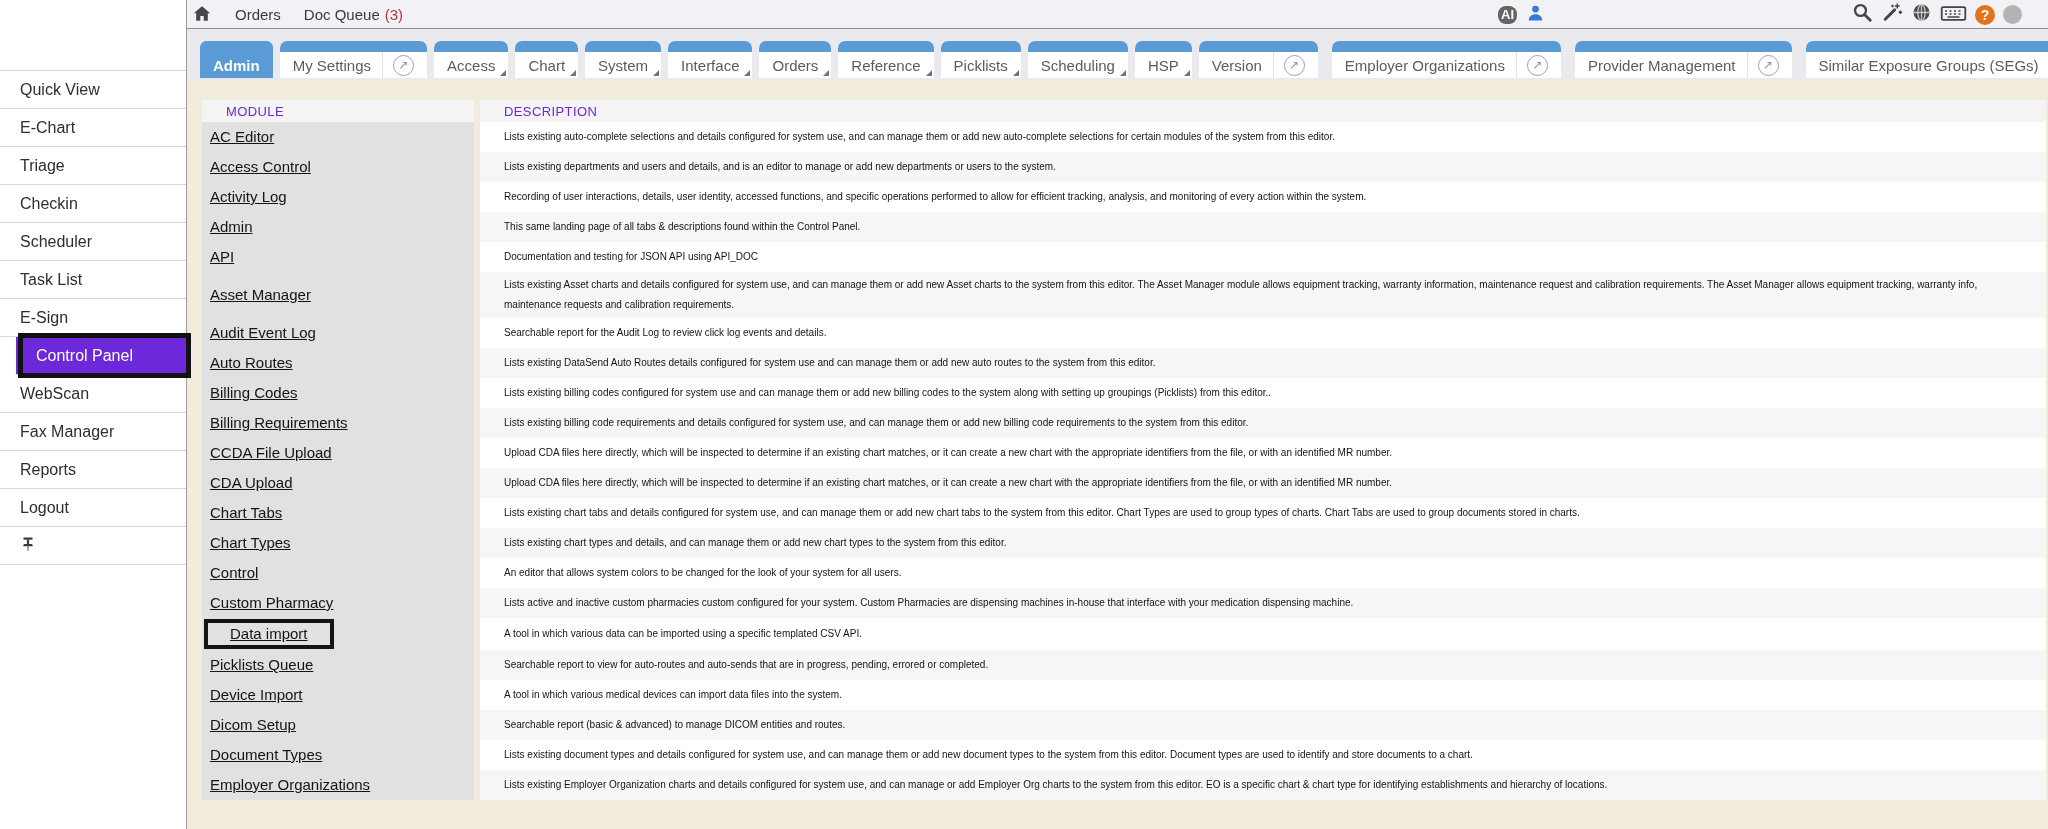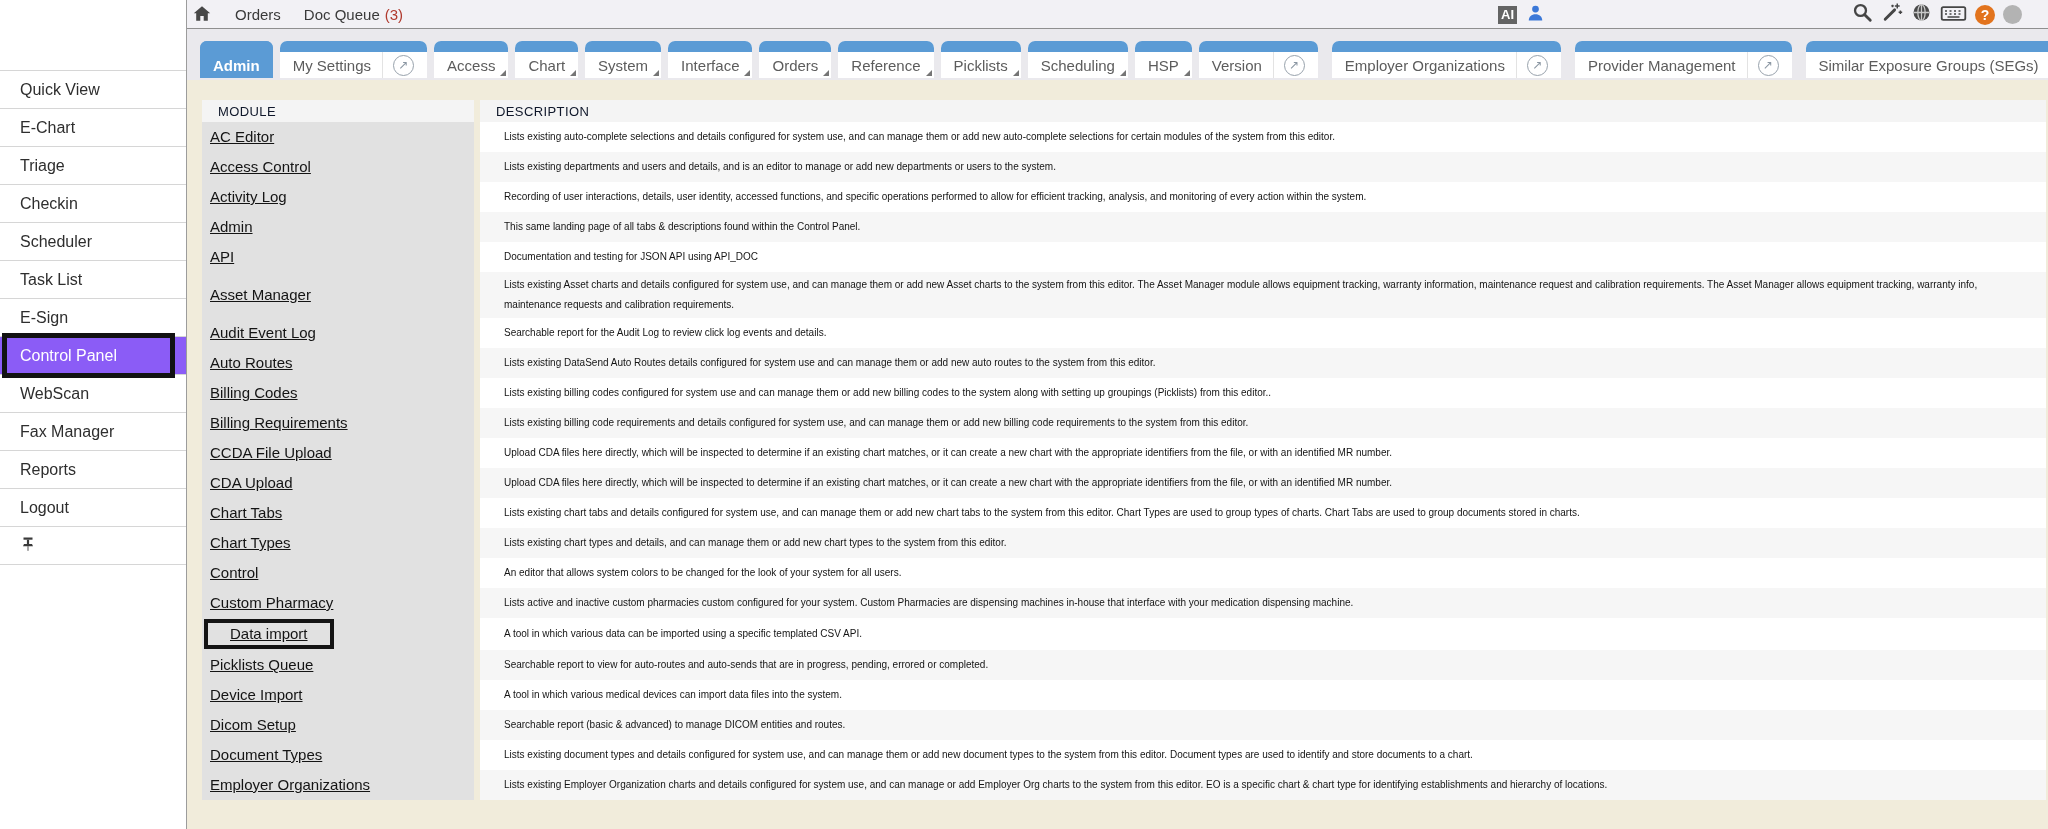--- a/index.html
+++ b/index.html
@@ -6,37 +6,37 @@
   *{box-sizing:border-box;}
   .app{position:relative;width:2048px;height:829px;overflow:hidden;background:#fff;
        font-family:"Liberation Sans","DejaVu Sans",sans-serif;}
 
   
   .sidebar{position:absolute;left:0;top:0;width:187px;height:829px;background:#fff;
            border-right:1px solid #9c9c9c;padding-top:70px;z-index:3;}
   .side-list{border-top:1px solid #d6d6d6;}
   .side-item{height:38px;display:flex;align-items:center;padding-left:20px;font-size:16px;
              color:#2e2e2e;border-bottom:1px solid #d6d6d6;position:relative;cursor:pointer;text-align:center;}
-  .side-item.active{background:#8b5cf6;color:#fff;}
+  .side-item.active{background:#6d28d9;color:#fff;margin-left:16px;}
   .side-item.annotated::before{content:"";position:absolute;left:2px;top:-4px;bottom:-4px;
              width:163px;border:5px solid #121212;pointer-events:none;z-index:4;}
   .pin-row{height:38px;display:flex;align-items:center;padding-left:20px;border-bottom:1px solid #d6d6d6;}
 
   
   .main{position:absolute;left:187px;top:0;right:0;bottom:0;}
 
   
   .topbar{height:29px;background:#f2f1f5;border-bottom:1px solid #8f8f8f;
           display:flex;align-items:center;position:relative;}
   .home-btn{margin-left:4px;display:flex;align-items:center;cursor:pointer;}
   .hnav{display:flex;gap:18px;margin-left:22px;}
   .hnav-item{font-size:15px;color:#3a3a3a;cursor:pointer;white-space:nowrap;}
   .hbadge{margin-left:5px;color:#b03a2e;}
   .hdr-mid{position:absolute;left:1311px;top:0;height:29px;display:flex;align-items:center;gap:9px;}
-  .ai-badge{background:#646464;color:#fff;font-size:13px;font-weight:bold;border-radius:0;
+  .ai-badge{background:#646464;color:#fff;font-size:13px;font-weight:bold;border-radius:8px;
             padding:1px 3px;line-height:16px;cursor:pointer;}
   .hdr-icons{position:absolute;right:26px;top:0;height:29px;display:flex;align-items:center;gap:8px;}
   .help-circle{width:20px;height:20px;border-radius:50%;background:#e2731d;color:#fff;
                font-size:14px;font-weight:bold;display:flex;align-items:center;justify-content:center;cursor:pointer;}
   .status-circle{width:19px;height:19px;border-radius:50%;background:#b3b3b3;}
 
   
   .tabbar{height:51px;background:#eae9ed;display:flex;align-items:flex-end;padding-left:6px;}
   .tab{position:relative;height:37px;margin:0 0 2px 7px;background:#fff;border-radius:7px 7px 0 0;
        display:flex;align-items:center;padding:11px 13px 0 13px;cursor:pointer;white-space:nowrap;}
@@ -50,22 +50,22 @@
        border-left:6px solid transparent;border-bottom:6px solid #757575;}
   .pop{display:none;}
   .tab.pop-on .tab-label{padding-right:11px;border-right:1px solid #e3e3e3;}
   .tab.pop-on .pop{display:flex;align-items:center;justify-content:center;margin-left:10px;
        width:21px;height:21px;border:1px solid #98a2ac;border-radius:50%;color:#8b97a3;font-size:12px;}
 
   
   .content{height:749px;background:#f1ecdb;overflow:hidden;}
   .tablewrap{margin:20px 2px 0 15px;}
   .thead,.tbody{display:grid;grid-template-columns:272px 1fr;column-gap:6px;}
-  .hcell{background:#f4f4f4;color:#0f172a;font-size:13px;letter-spacing:.4px;height:22px;
-         padding:0 16px;display:flex;align-items:center;}
+  .hcell{background:#f4f4f4;color:#6d28d9;font-size:13px;letter-spacing:.4px;height:22px;
+         padding:0 24px;display:flex;align-items:center;}
   .trow{display:contents;}
   .cell{min-height:30px;display:flex;align-items:center;}
   .cell.mod{background:#e1e1e1;padding:3px 8px;}
   .cell.desc{padding:3px 24px;font-size:10px;color:#141414;line-height:20px;flex-wrap:wrap;}
   .trow:nth-child(odd) .desc{background:#ffffff;}
   .trow:nth-child(even) .desc{background:#f6f6f6;}
   .modlink{color:#141414;text-decoration:underline;font-size:15px;cursor:pointer;text-align:right;}
   .modwrap{display:inline-block;}
   .modwrap.annotated{border:4px solid #141414;padding:2px 22px 2px 22px;margin:-2px 16px -2px -6px;}
 </style>

